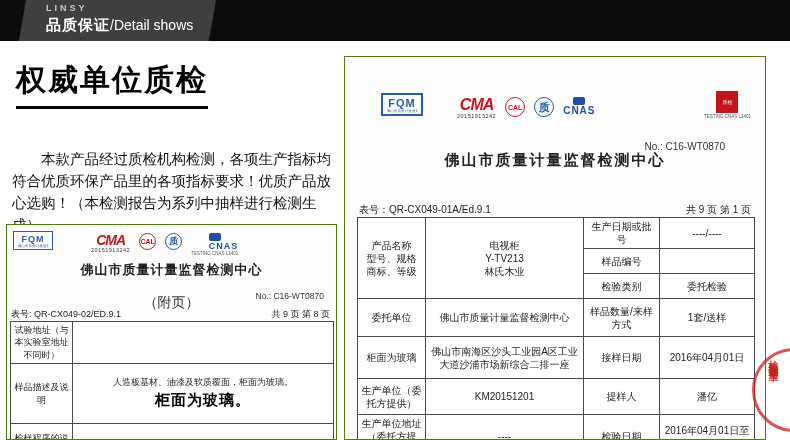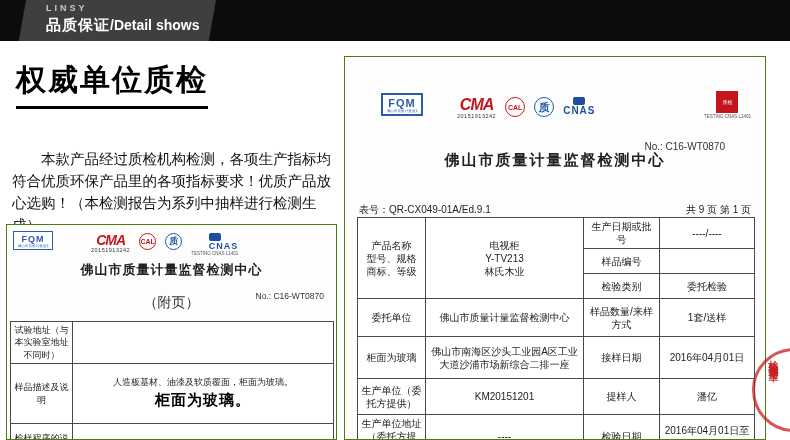--- a/index.html
+++ b/index.html
@@ -6,21 +6,21 @@
   body { background:#fff; font-family:"Liberation Sans","DejaVu Sans",sans-serif; }
   .page { position:relative; width:790px; height:440px; background:#fff; overflow:hidden; margin:0 auto; }
 
   
   .header { position:absolute; top:0; left:0; width:790px; height:41px; background:#0c0c0c; }
   .header-tab { position:absolute; top:0; left:26px; width:190px; height:41px; background:#3f3f3f;
                 transform:skewX(-10deg); transform-origin:top left; }
   .brand { position:absolute; top:3px; left:38px; font-size:9px; font-weight:bold; letter-spacing:3px; color:#c9c9c9;padding-left:8px; }
   .header-title { position:absolute; top:16px; left:46px; color:#fff; font-size:15px; white-space:nowrap; }
   .ht-cn { font-weight:bold; letter-spacing:1px; }
-  .ht-en { font-weight:bold; font-size:14px; }
+  .ht-en { font-weight:normal; font-size:14px; }
 
   
   .big-title { position:absolute; left:16px; top:60px; font-size:30px; font-weight:900; color:#000;
                letter-spacing:2px; border-bottom:3px solid #000; padding-bottom:5px; }
   .intro { position:absolute; left:12px; top:108px; width:324px; font-size:14.5px; line-height:1.52;
            color:#111; text-indent:2em;margin-top:40px; }
 
   
   .doc { position:absolute; background:#fdfdfd; border:1px solid #4d7c0f; overflow:hidden; }
   .doc-left  { left:6px;  top:224px; width:331px; height:216px; }
@@ -108,20 +108,24 @@
       <div class="logo-cnas">
         <div class="cnas-em"></div>
         <div class="cnas-text">CNAS</div>
         <div class="cnas-cap">TESTING CNAS L1401</div>
       </div>
     </div>
     <div class="doc-center-name" style="top:36px; font-size:13px; letter-spacing:1px;">佛山市质量计量监督检测中心</div>
     <div class="doc-report-title" style="top:53px; font-size:14px; letter-spacing:6px;">检 验 报 告</div>
     <div class="doc-sub" style="top:69px; font-size:14px;">（附页）</div>
     <div class="doc-no" style="top:66px; right:12px; font-size:8.5px;">No.: C16-WT0870</div>
+    <div class="form-line" style="top:83px; left:4px; right:6px; font-size:9px;">
+      <span>表号: QR-CX049-02/ED.9.1</span>
+      <span>共 9 页 第 8 页</span>
+    </div>
     <table class="doc-table lt">
       <colgroup>
           <col style="width:62px">
           <col>
         </colgroup>
       <tbody>
           <tr style="height:42px">
         <td>试验地址（与本实验室地址不同时）</td>
         <td></td>
       </tr>

